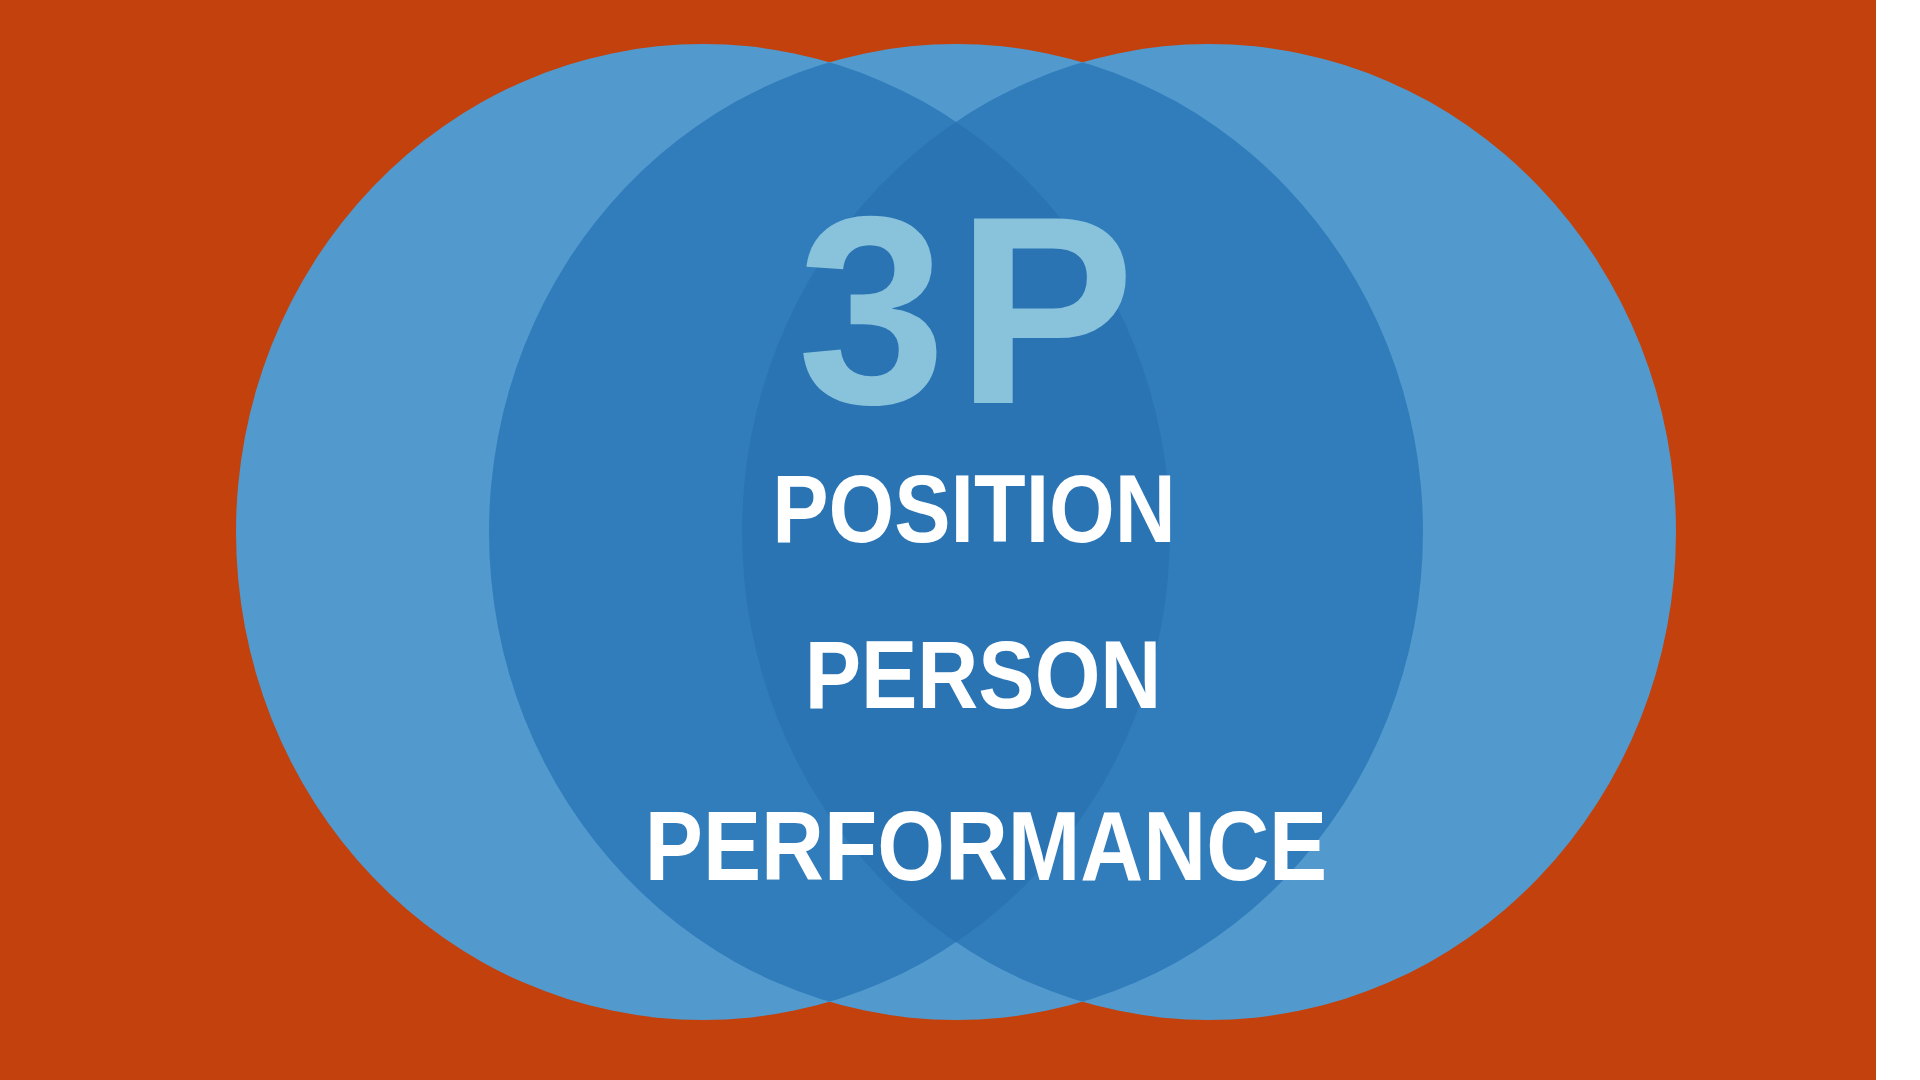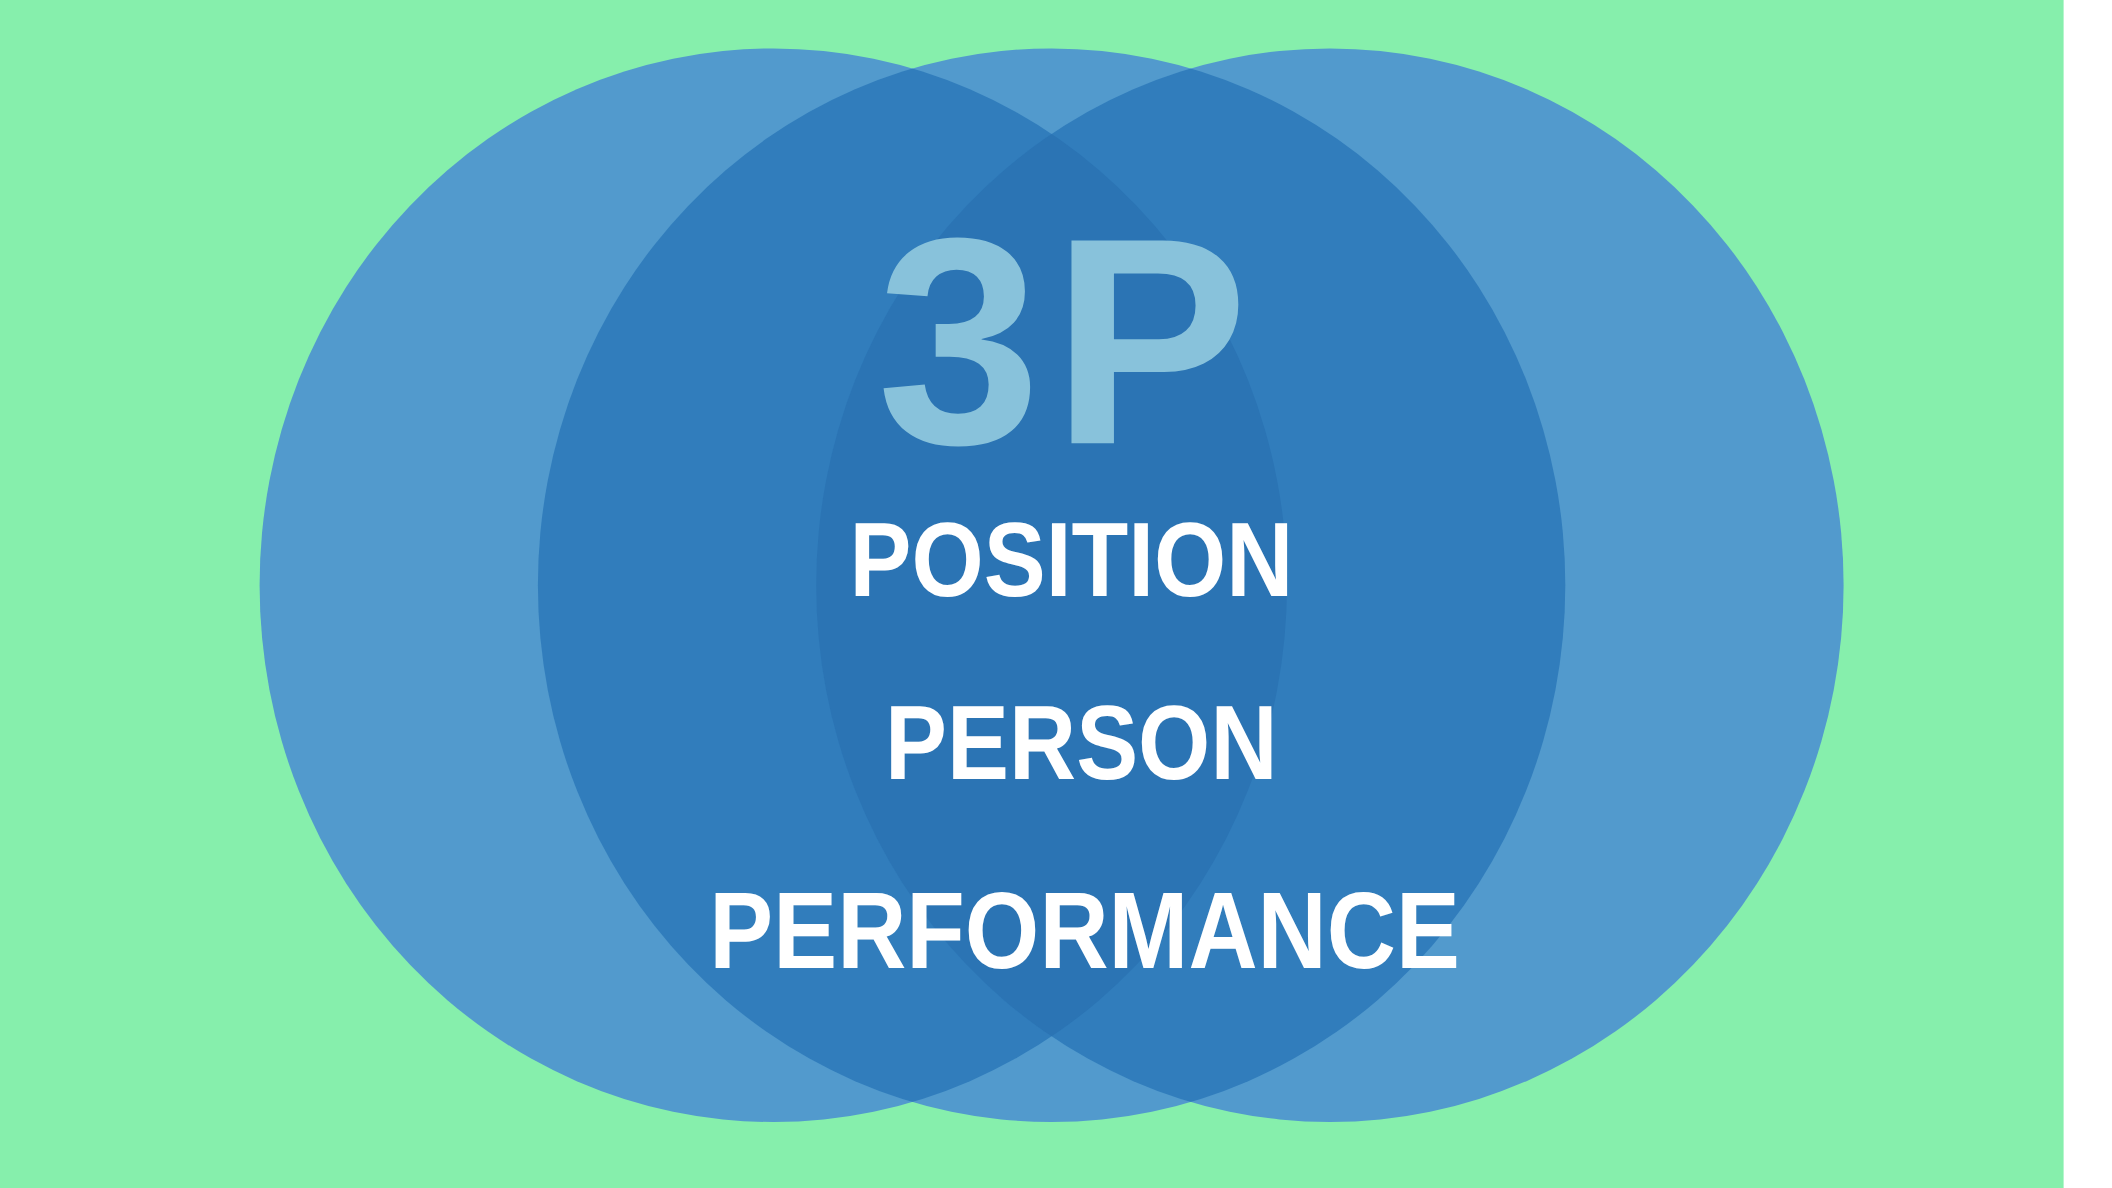--- a/index.html
+++ b/index.html
@@ -8,21 +8,21 @@
     background: #ffffff;
     width: 1920px;
     height: 1080px;
     overflow: hidden;
     font-family: "Liberation Sans", "DejaVu Sans", sans-serif;
   }
   .stage {
     position: relative;
     width: 1876px;
     height: 1080px;
-    background: #86efac;
+    background: #c2410c;
   }
   svg { display: block; }
   .venn-text {
     font-family: "Liberation Sans", "DejaVu Sans", sans-serif;
     font-weight: bold;
   }
 </style>
 </head>
 <body>
 

